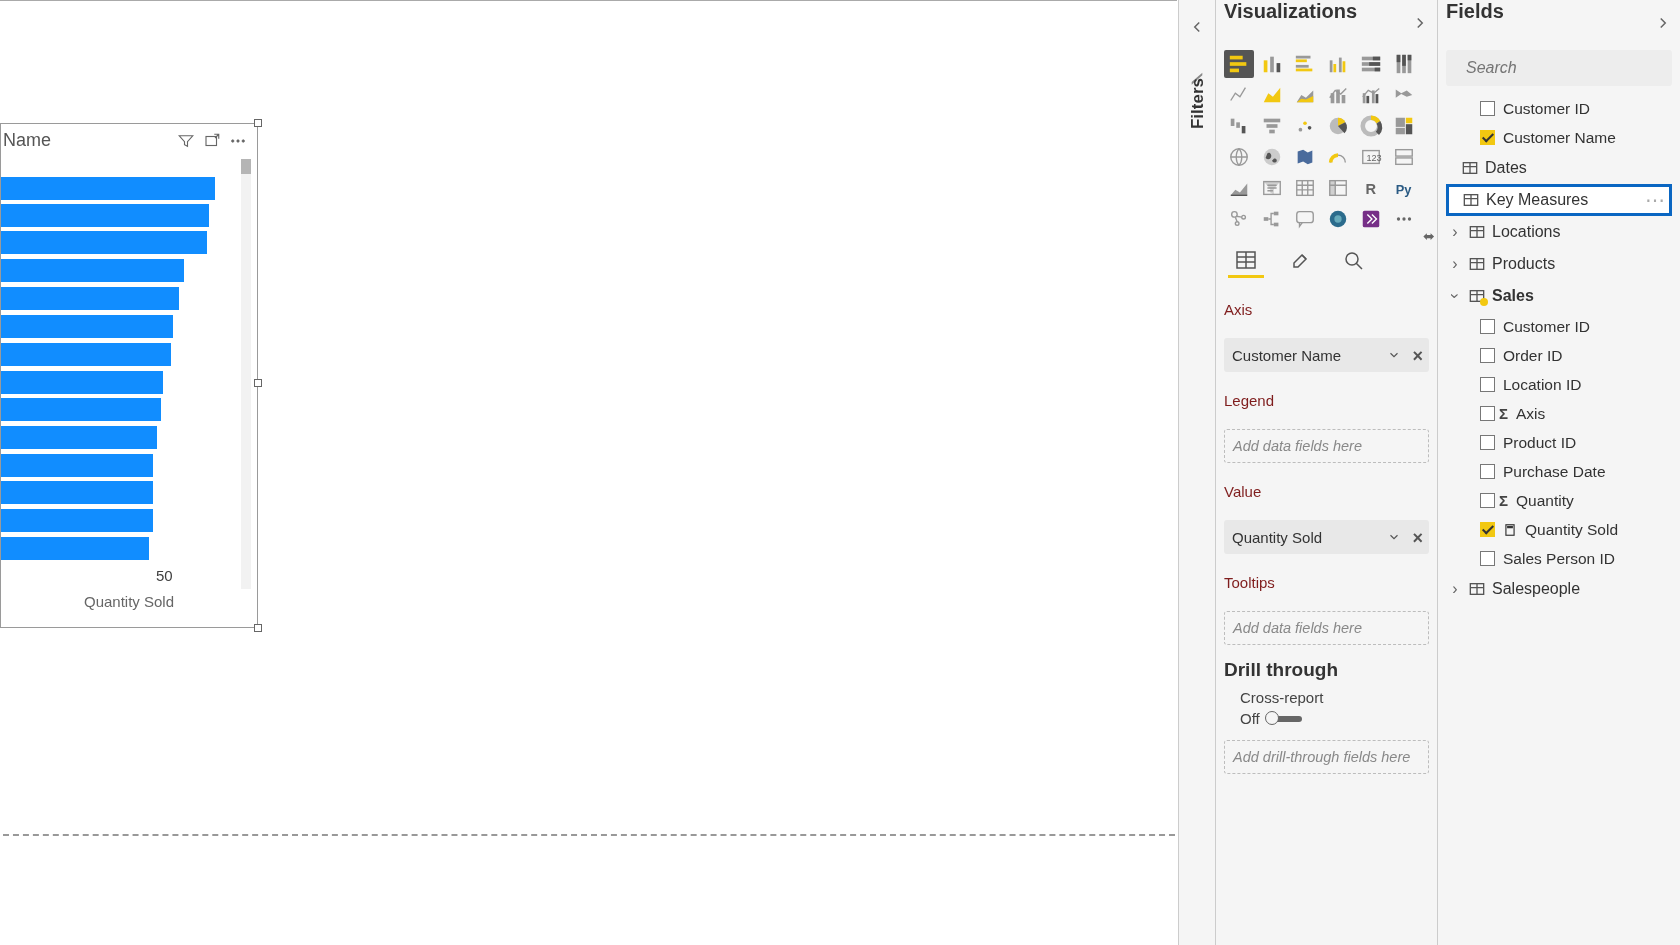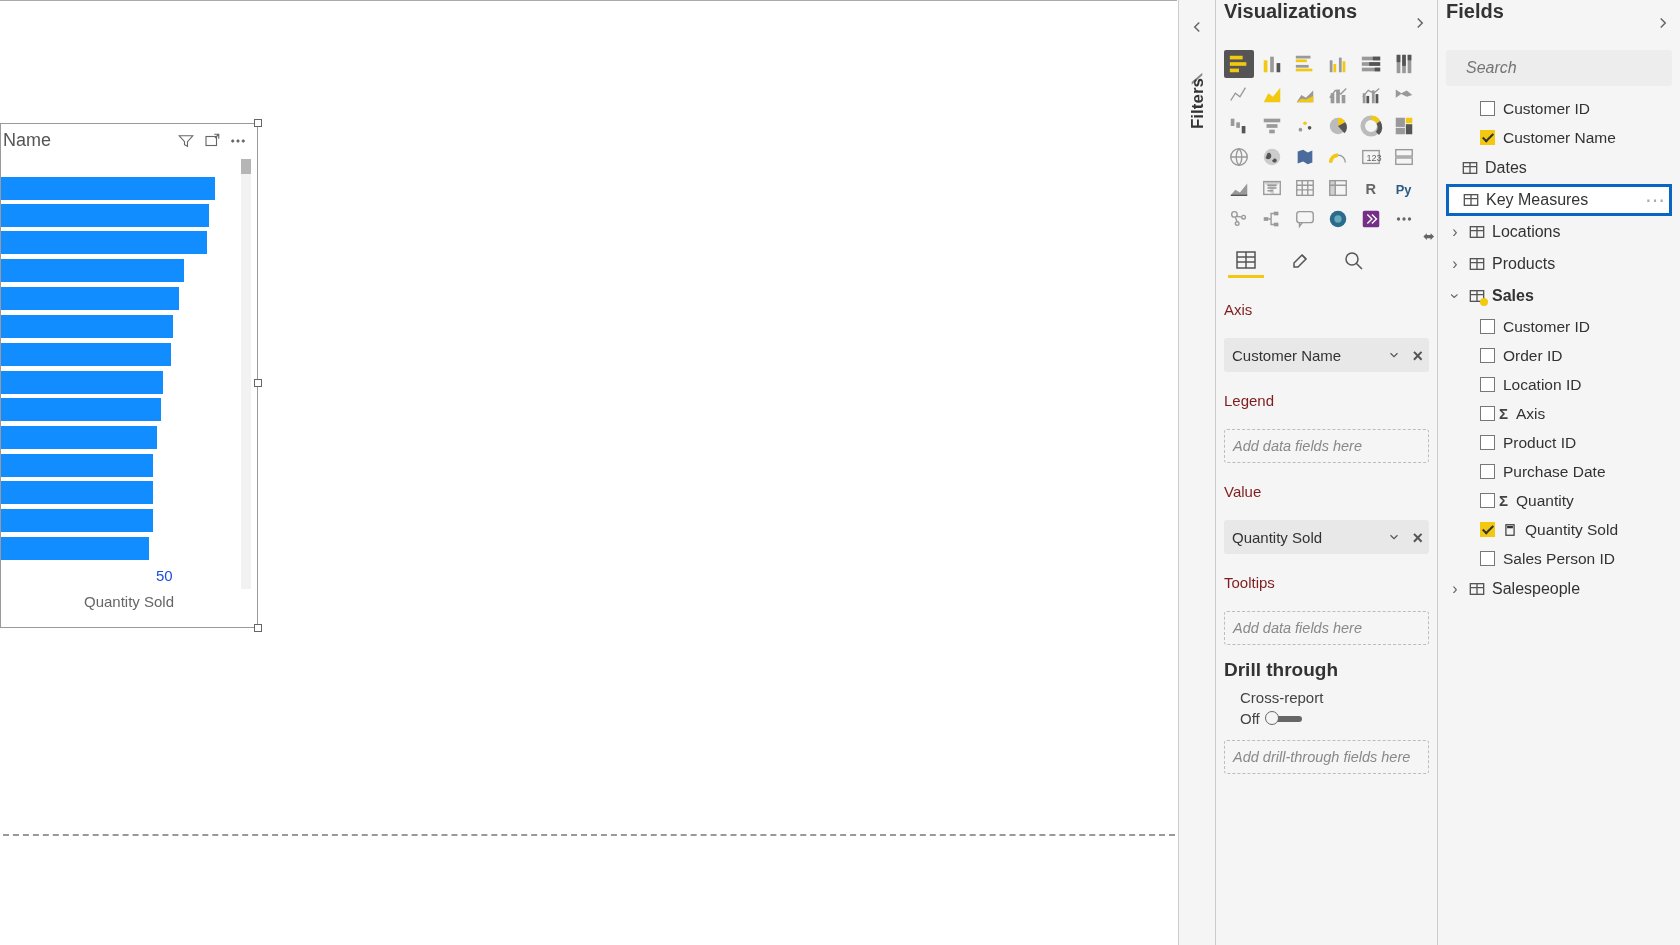--- a/index.html
+++ b/index.html
@@ -102,21 +102,21 @@
   }
 
   .chart-axis-label {
     text-align: center;
     font-size: 15px;
     color: #666;
     margin-top: 6px;
   }
   .axis-tick {
     position: absolute;
-    font-size: 15px; color: #1d4ed8; text-align: right;
+    font-size: 15px; color: #404040; text-align: right;
   }
 
   
   .filters-pane {
     position: absolute;
     left: 1178px; top: 0;
     width: 38px;
     height: 945px;
     background: #f5f5f5;
     border-left: 1px solid #ccc;

